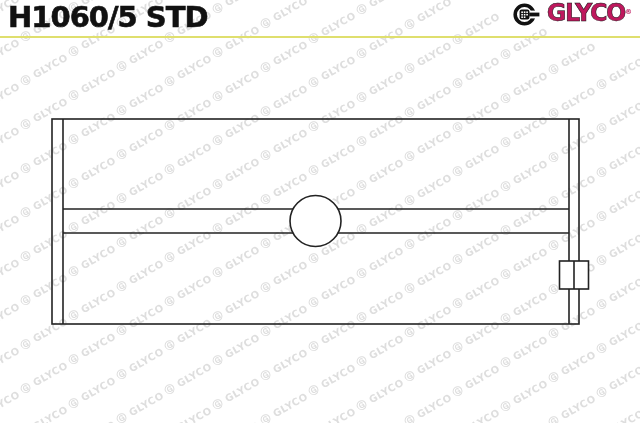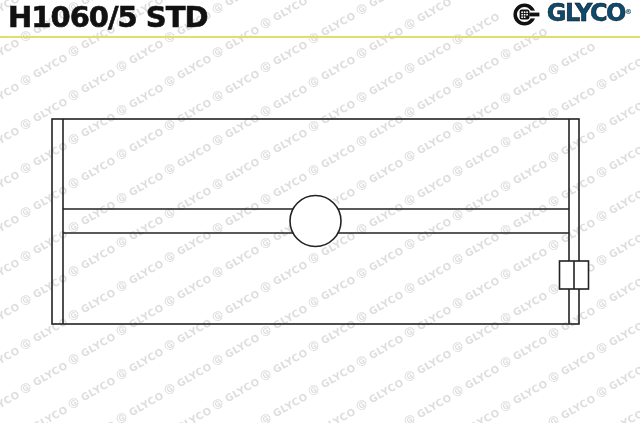--- a/index.html
+++ b/index.html
@@ -50,21 +50,21 @@
     z-index: 2;
     display: flex;
     align-items: flex-start;
   }
   .logo-text {
     font-family: "DejaVu Sans", sans-serif;
     font-weight: bold;
     font-size: 24px;
     letter-spacing: -1.5px;
     line-height: 22px;
-    color: #0c4a6e;
+    color: #be185d;
     -webkit-text-stroke: 0.5px #111111;
     margin-left: 6px;
   }
   .reg {
     font-size: 7px;
     letter-spacing: 0;
     -webkit-text-stroke: 0;
     vertical-align: top;
     position: relative;
     top: -1px;

